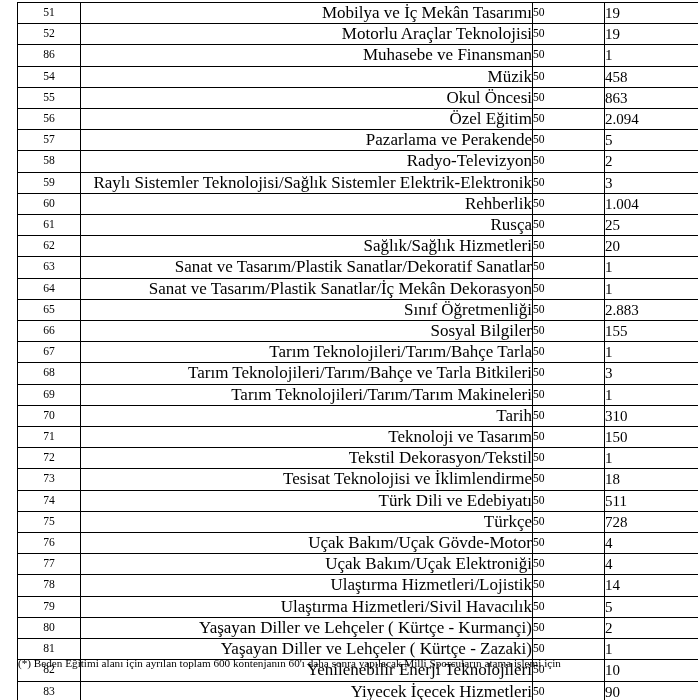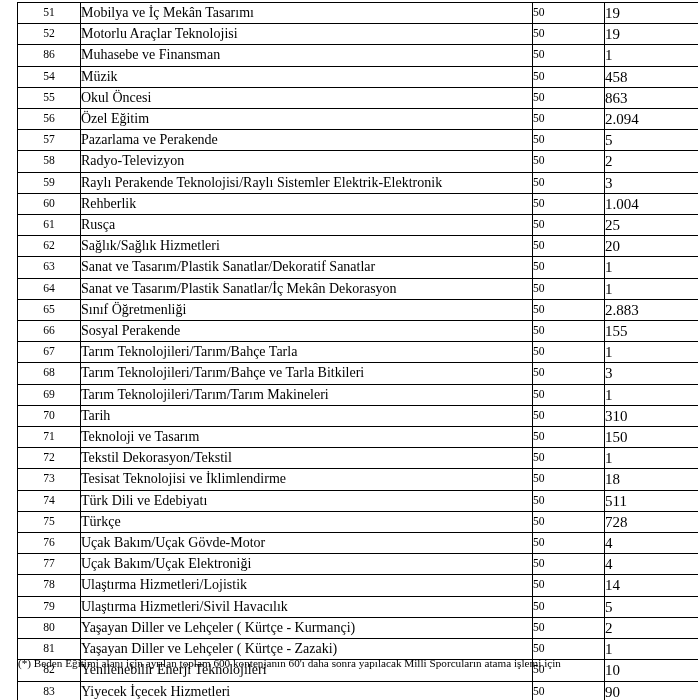--- a/index.html
+++ b/index.html
@@ -42,23 +42,23 @@
   col.c-no    { width: 63px; }
   col.c-alan  { width: 452px; }
   col.c-kont  { width: 72px; }
   col.c-bas   { width: 101px; }
 
   td.no {
     text-align: center;
     font-size: 11.6px;
   }
   td.alan {
-    text-align: left;
+    text-align: right;
     padding-left: 7px;
-    font-size: 14px;
+    font-size: 17px;
   }
   td.kont {
     text-align: left;
     font-size: 11.6px;
   }
   td.bas {
     text-align: left;
     padding-left: 6px;
     font-size: 15px;
   }
@@ -128,21 +128,21 @@
           <td class="bas">5</td>
         </tr>
         <tr>
           <td class="no">58</td>
           <td class="alan">Radyo-Televizyon</td>
           <td class="kont">50</td>
           <td class="bas">2</td>
         </tr>
         <tr>
           <td class="no">59</td>
-          <td class="alan">Raylı Perakende Teknolojisi/Raylı Sistemler Elektrik-Elektronik</td>
+          <td class="alan">Raylı Sistemler Teknolojisi/Sağlık Sistemler Elektrik-Elektronik</td>
           <td class="kont">50</td>
           <td class="bas">3</td>
         </tr>
         <tr>
           <td class="no">60</td>
           <td class="alan">Rehberlik</td>
           <td class="kont">50</td>
           <td class="bas">1.004</td>
         </tr>
         <tr>
@@ -170,21 +170,21 @@
           <td class="bas">1</td>
         </tr>
         <tr>
           <td class="no">65</td>
           <td class="alan">Sınıf Öğretmenliği</td>
           <td class="kont">50</td>
           <td class="bas">2.883</td>
         </tr>
         <tr>
           <td class="no">66</td>
-          <td class="alan">Sosyal Perakende</td>
+          <td class="alan">Sosyal Bilgiler</td>
           <td class="kont">50</td>
           <td class="bas">155</td>
         </tr>
         <tr>
           <td class="no">67</td>
           <td class="alan">Tarım Teknolojileri/Tarım/Bahçe Tarla</td>
           <td class="kont">50</td>
           <td class="bas">1</td>
         </tr>
         <tr>

